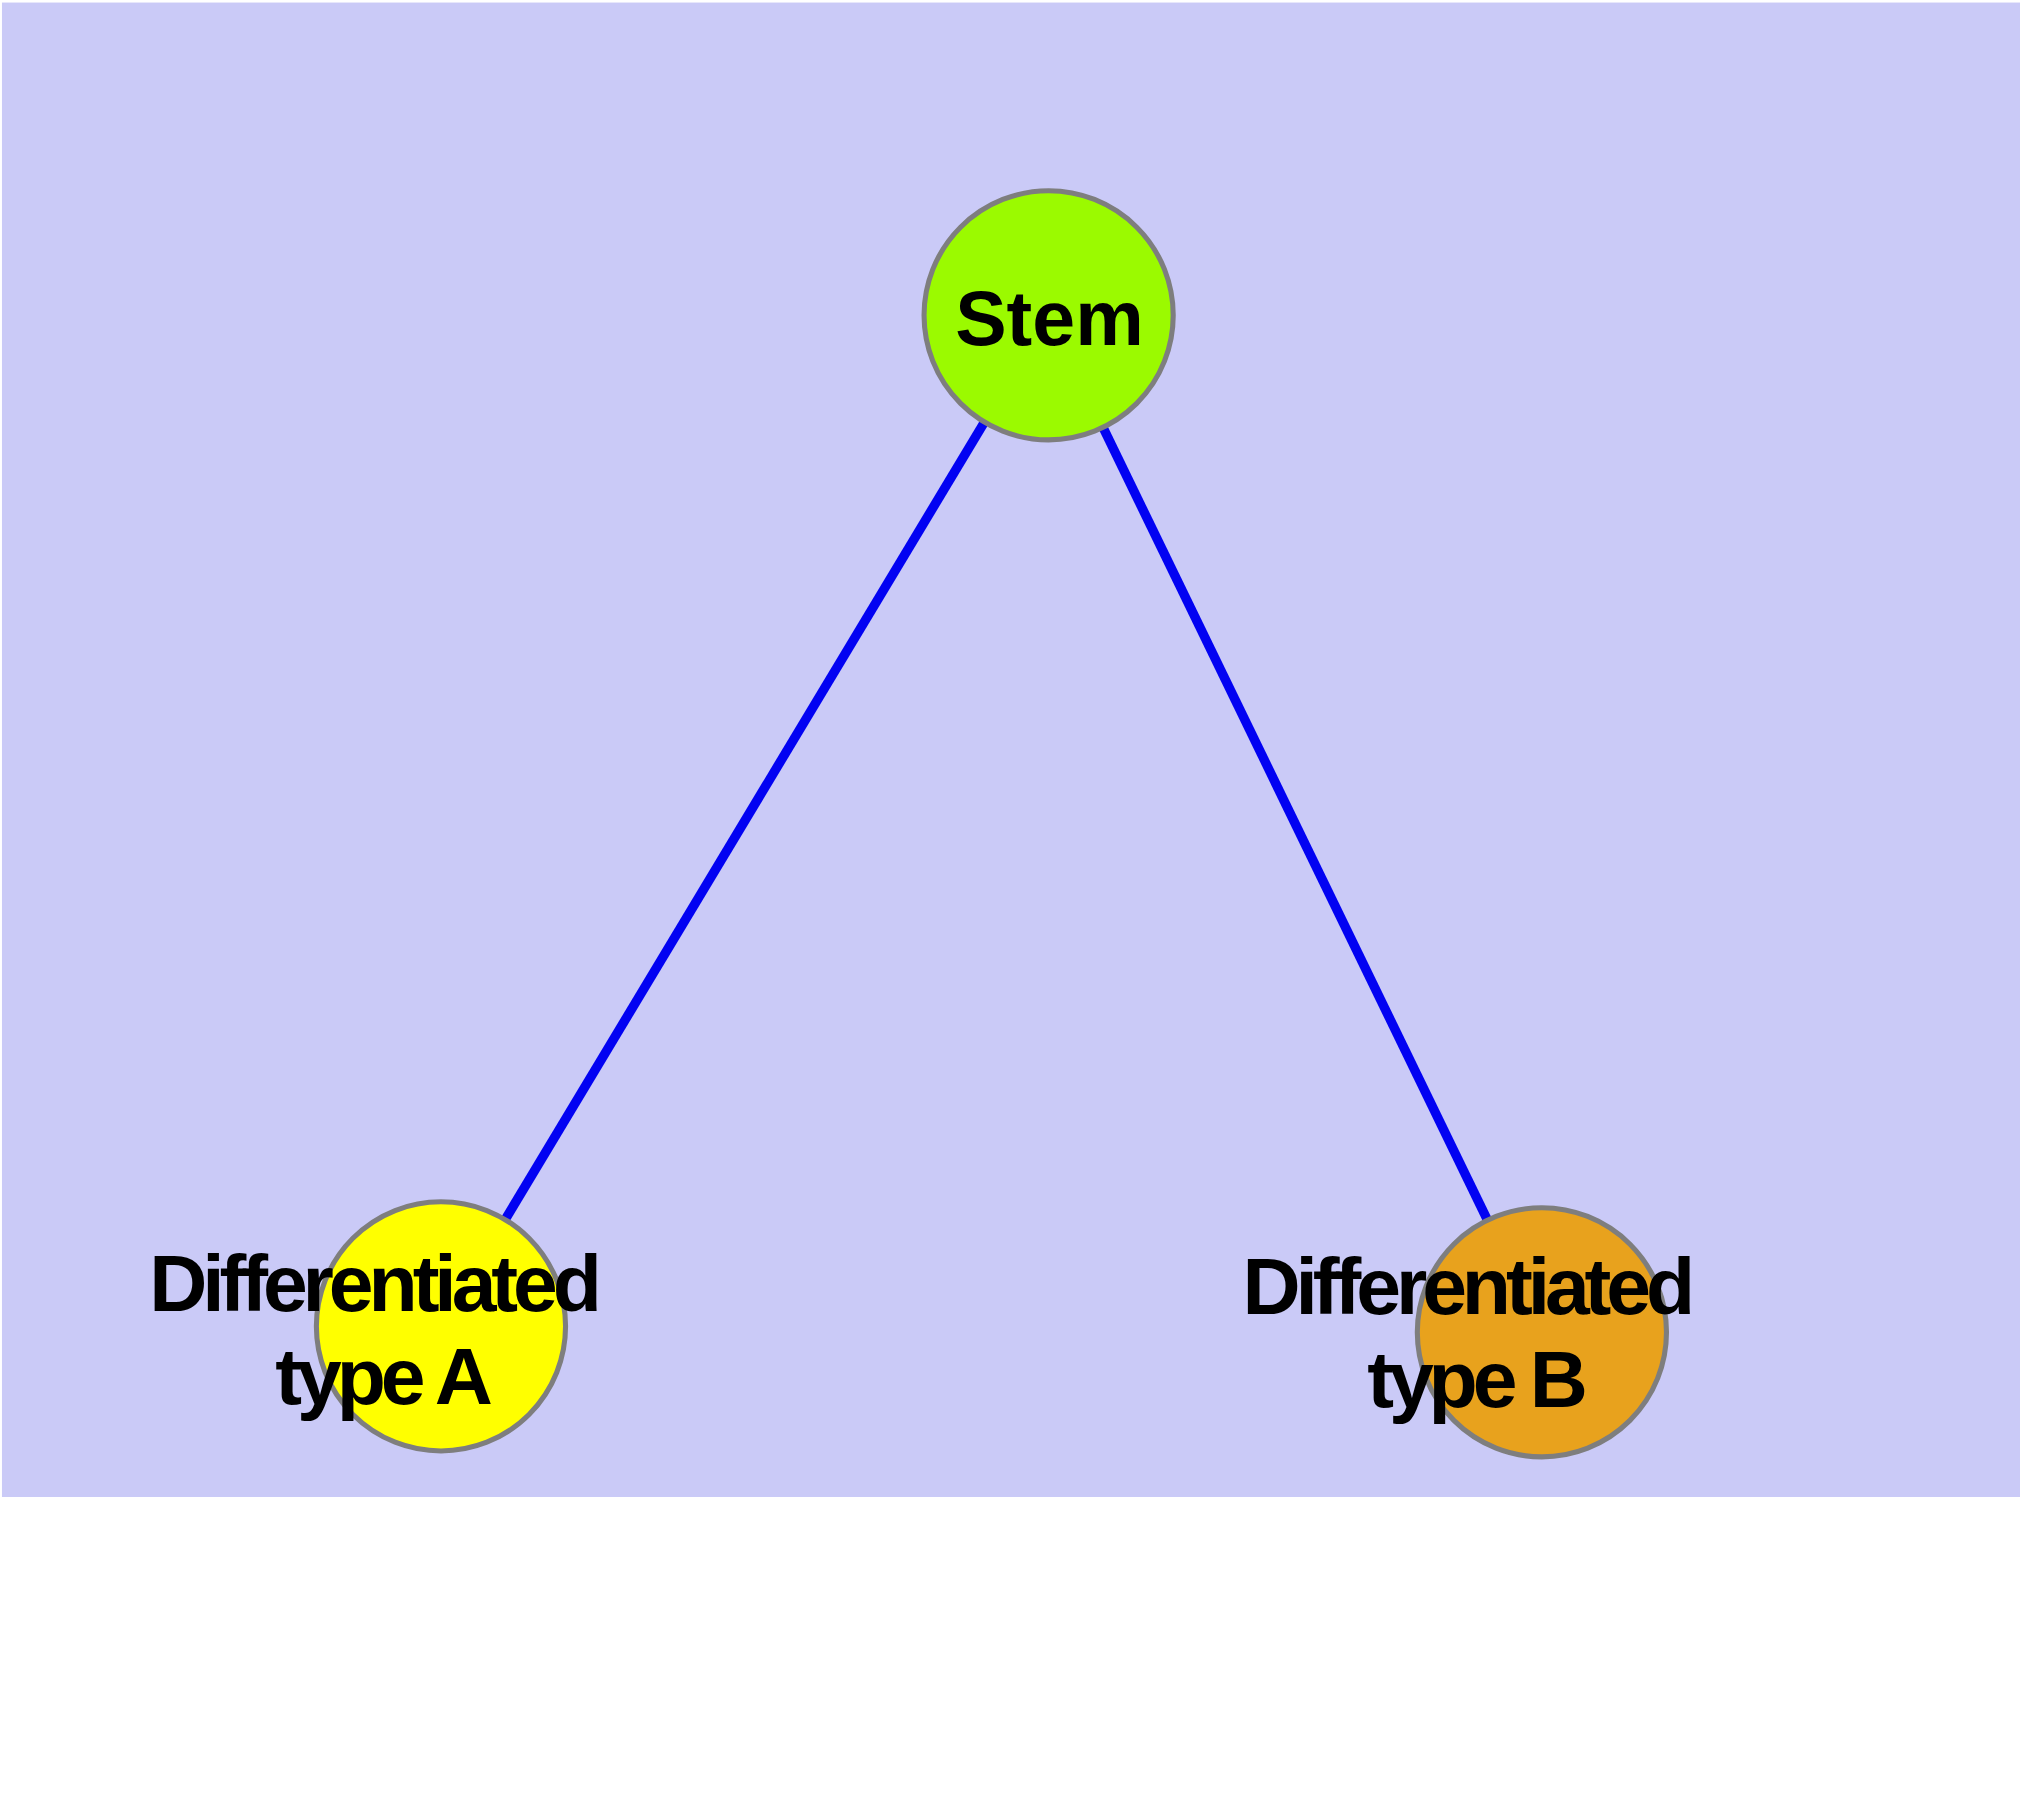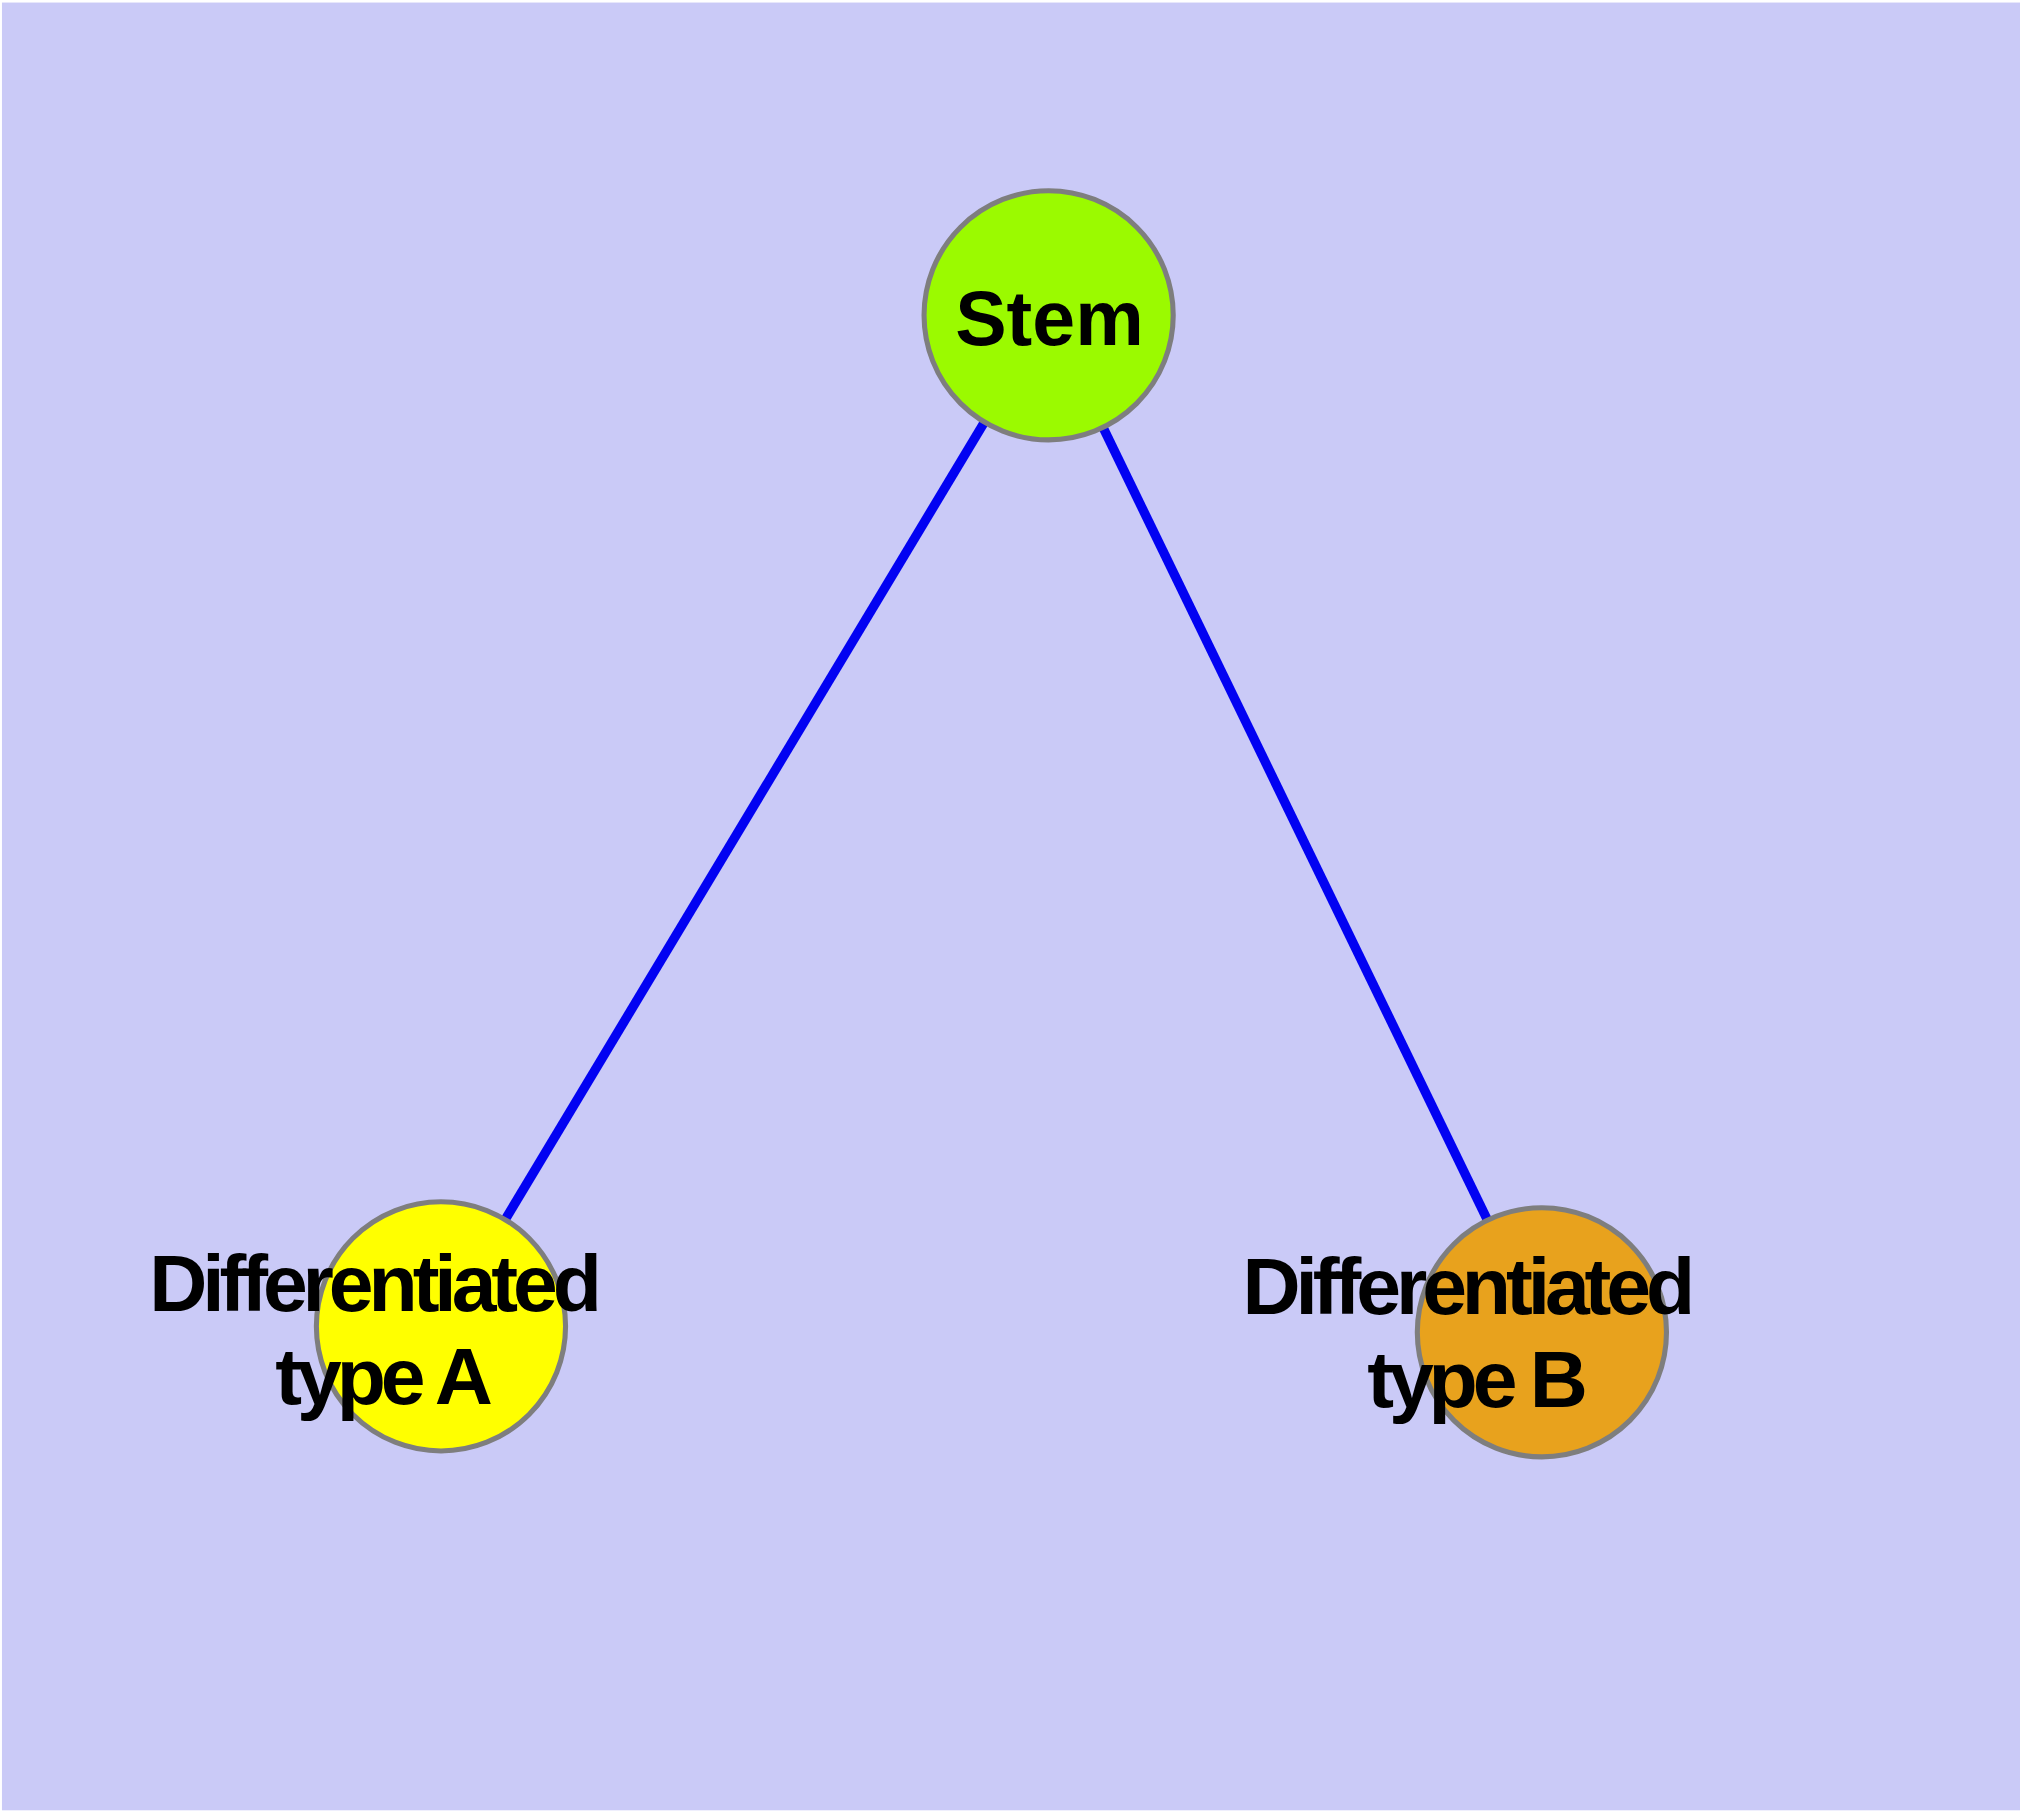--- a/index.html
+++ b/index.html
@@ -6,21 +6,21 @@
     margin: 0;
     padding: 0;
   }
   body {
     background: #ffffff;
     font-family: "Liberation Sans", sans-serif;
   }
   .page {
     position: relative;
     width: 2021px;
-    height: 1812px;
+    height: 1497px;
     overflow: hidden;
   }
   .graph-svg {
     display: block;
     width: 2021px;
     height: 1812px;
   }
   .node-label {
     font-weight: bold;
     font-size: 91px;

